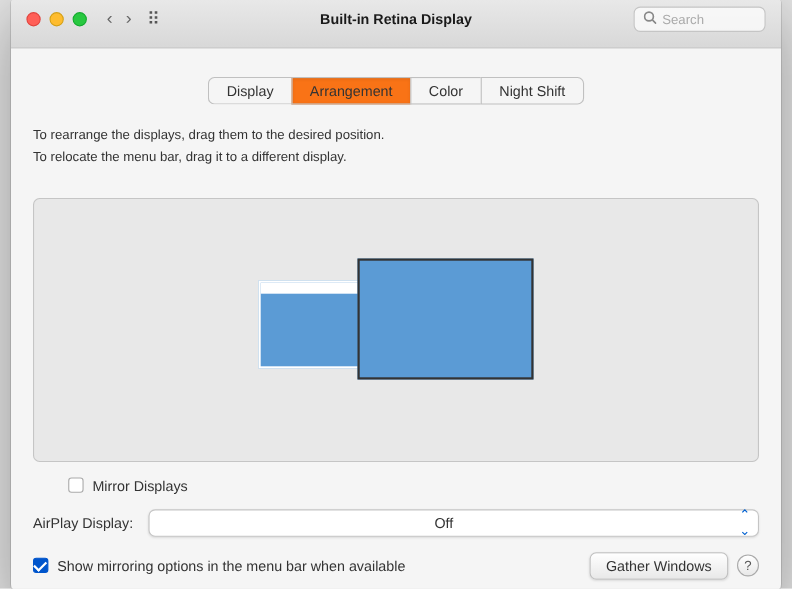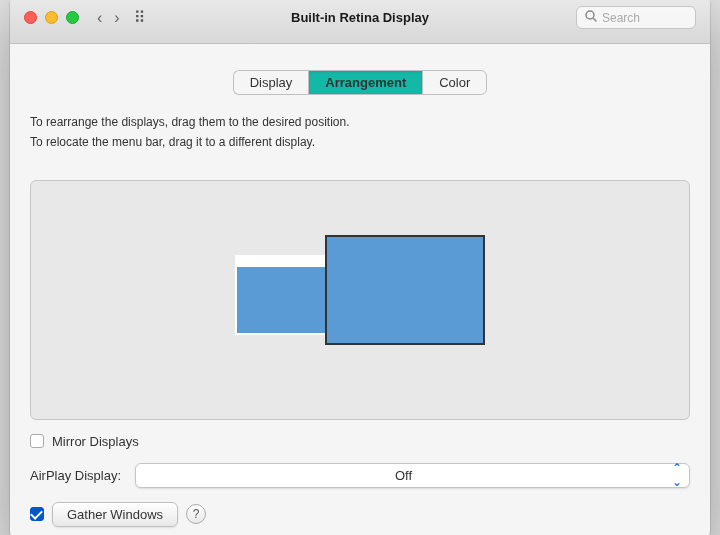--- a/index.html
+++ b/index.html
@@ -122,22 +122,22 @@
       font-size: 13px;
       color: #333;
       background: none;
       border: 1px solid #c0c0c0;
       cursor: pointer;
       border-right: none;
     }
     .tab:first-child { border-radius: 6px 0 0 6px; }
     .tab:last-child { border-radius: 0 6px 6px 0; border-right: 1px solid #c0c0c0; }
     .tab.active {
-      background: #14b8a6;
-      font-weight: 700;
+      background: #f97316;
+      font-weight: 400;
       box-shadow: inset 0 1px 3px rgba(0,0,0,0.1);
     }
 
     
     .content {
       padding: 8px 20px 16px;
     }
 
     .instructions {
       font-size: 12px;
@@ -197,20 +197,21 @@
       border: 2px solid #333;
       cursor: grab;
     }
 
     
     .mirror-row {
       display: flex;
       align-items: center;
       gap: 8px;
       margin-bottom: 14px;
+      margin-left: 32px;
     }
 
     .mirror-checkbox {
       width: 14px;
       height: 14px;
       appearance: none;
       -webkit-appearance: none;
       border: 1px solid #aaa;
       border-radius: 3px;
       background: white;
@@ -362,20 +363,21 @@
         </svg>
       </span>
       <input class="search-input" type="text" placeholder="Search" style="">
     </div>
   </div>
 
   <div class="tabs-container">
     <button class="tab">Display</button>
     <button class="tab active">Arrangement</button>
     <button class="tab">Color</button>
+    <button class="tab">Night Shift</button>
   </div>
 
   <div class="content">
     <div class="instructions">
       <div>To rearrange the displays, drag them to the desired position.</div>
       <div>To relocate the menu bar, drag it to a different display.</div>
     </div>
 
     <div class="arrangement-area">
       <div class="displays-wrapper">
@@ -399,17 +401,18 @@
         <select class="airplay-select">
           <option>Off</option>
           <option>On</option>
         </select>
         <span class="select-arrow">⌃<br>⌄</span>
       </div>
     </div>
 
     <div class="bottom-row">
       <input type="checkbox" class="show-mirroring-checkbox" checked="" style="">
+      <label class="show-mirroring-label">Show mirroring options in the menu bar when available</label>
       <button class="gather-windows-btn">Gather Windows</button>
       <button class="help-btn">?</button>
     </div>
   </div>
 </div>
 
 </body></html>

